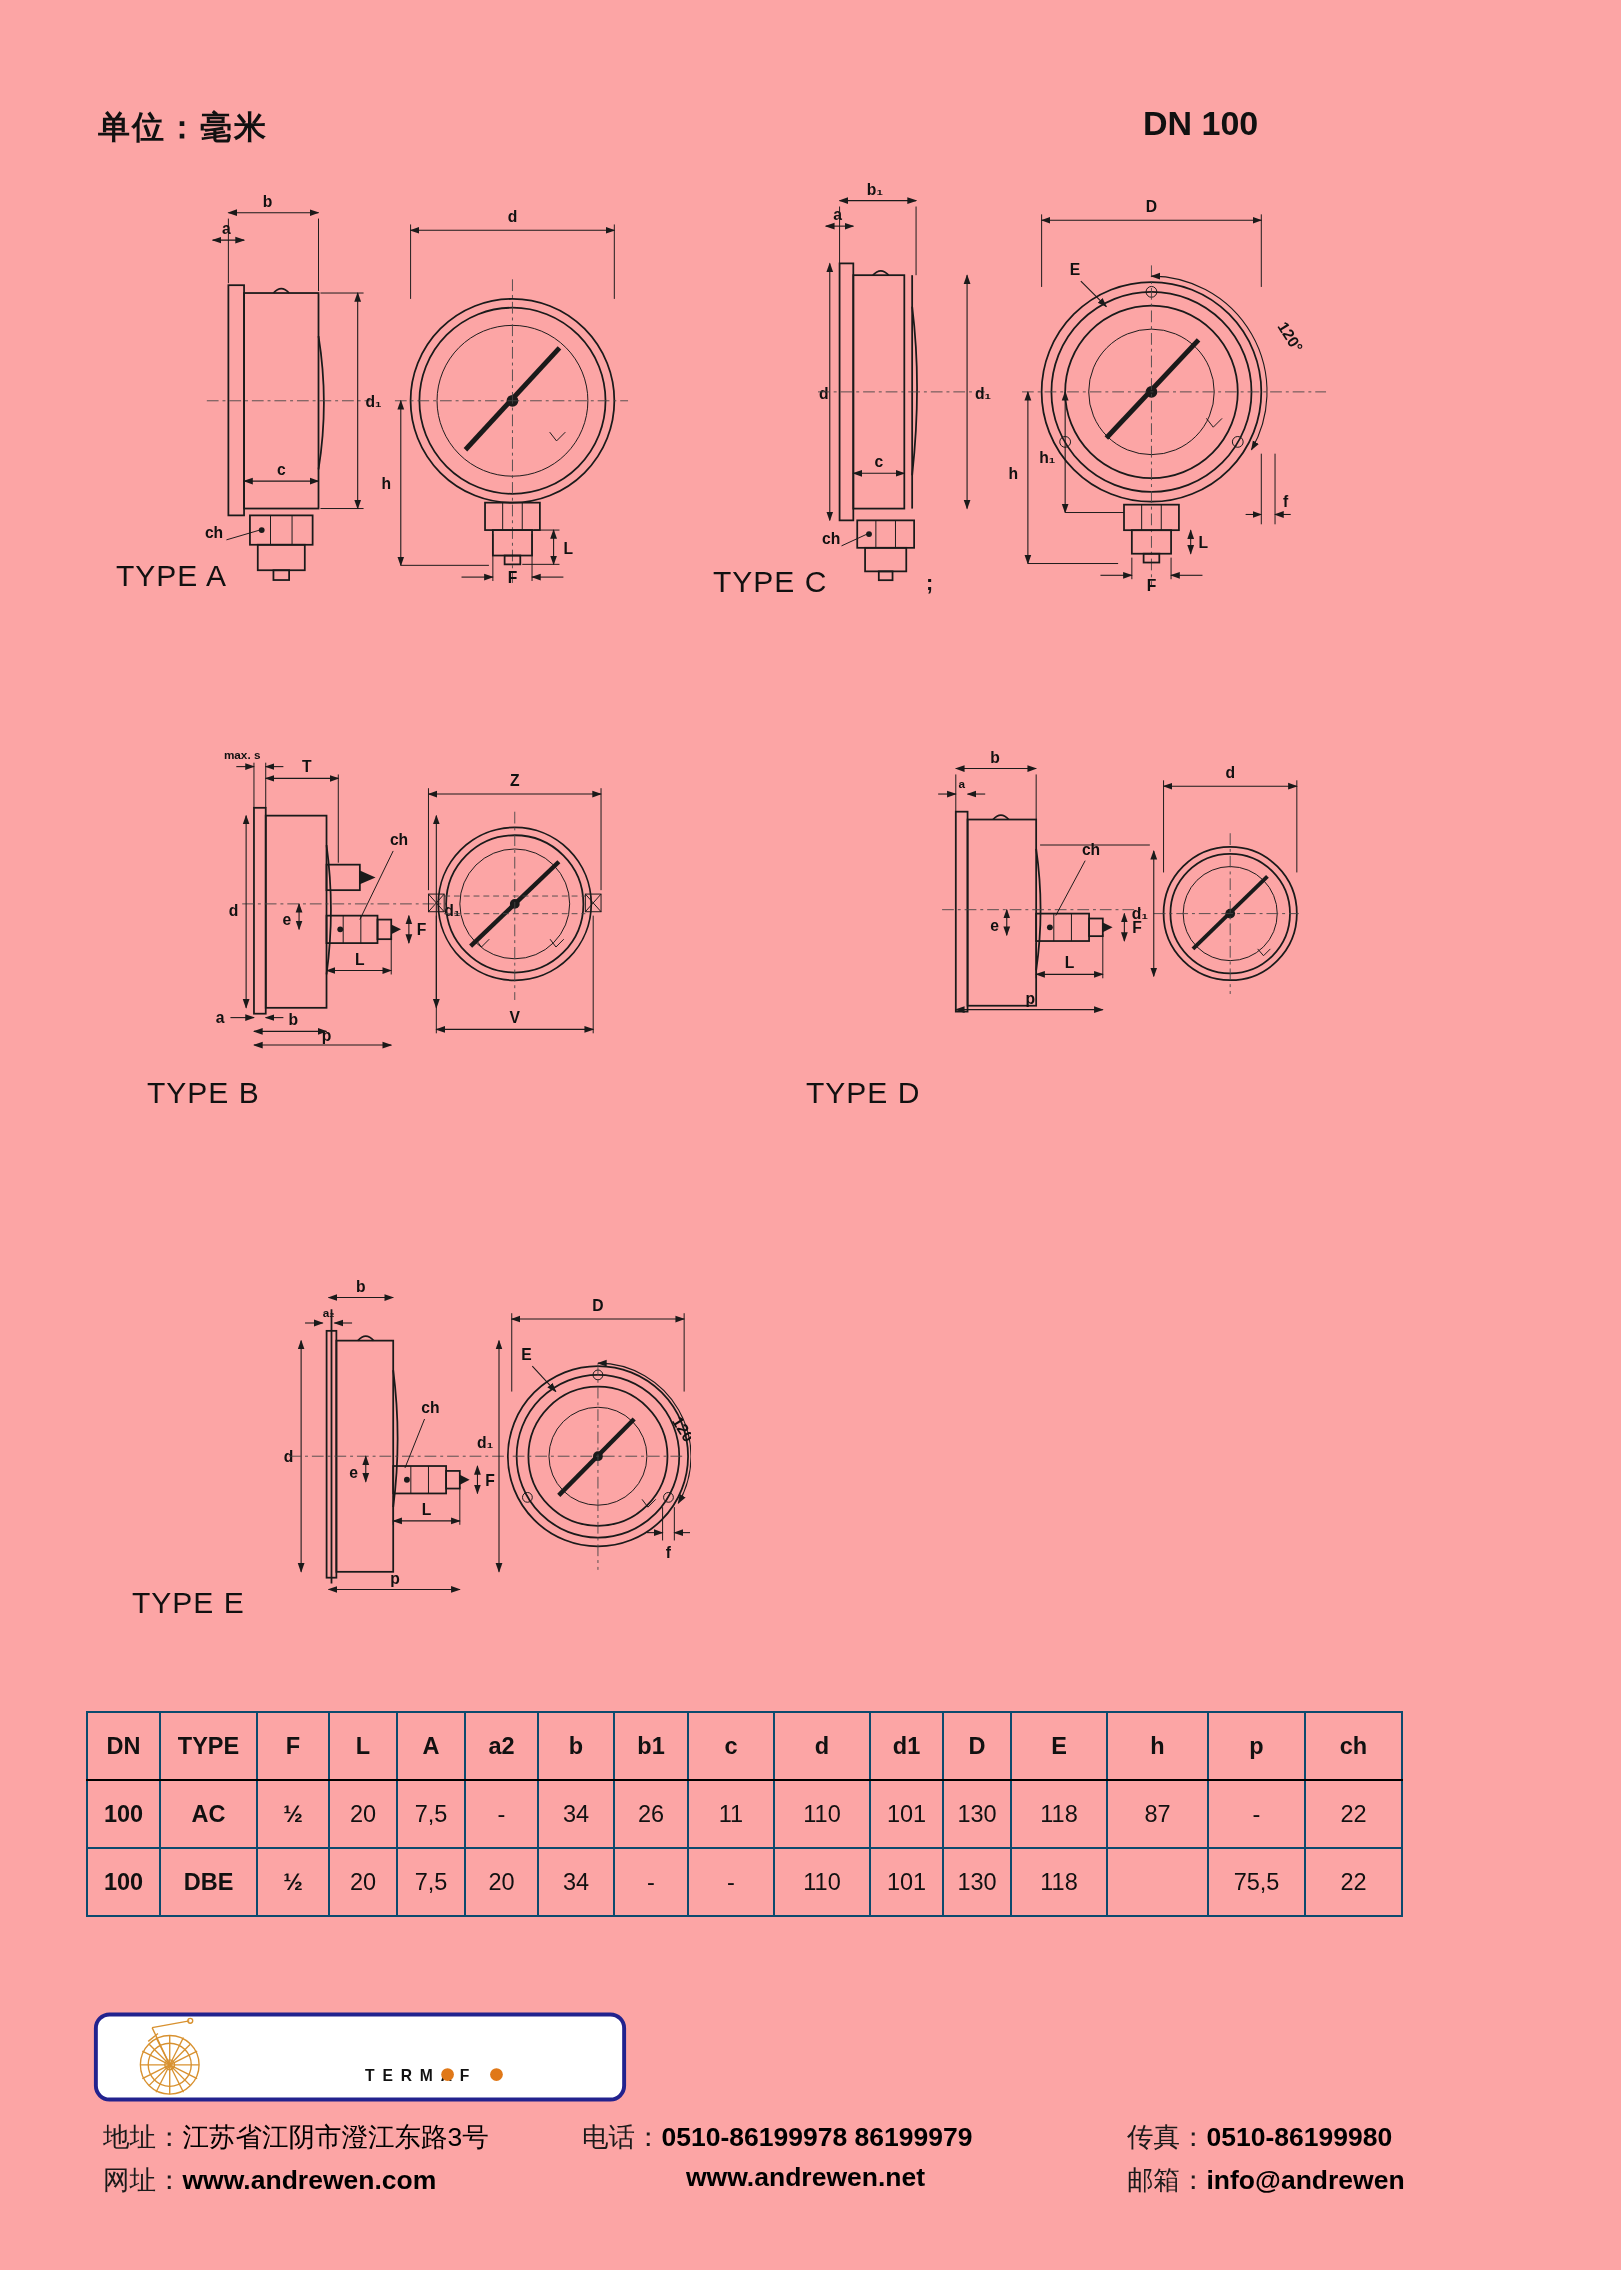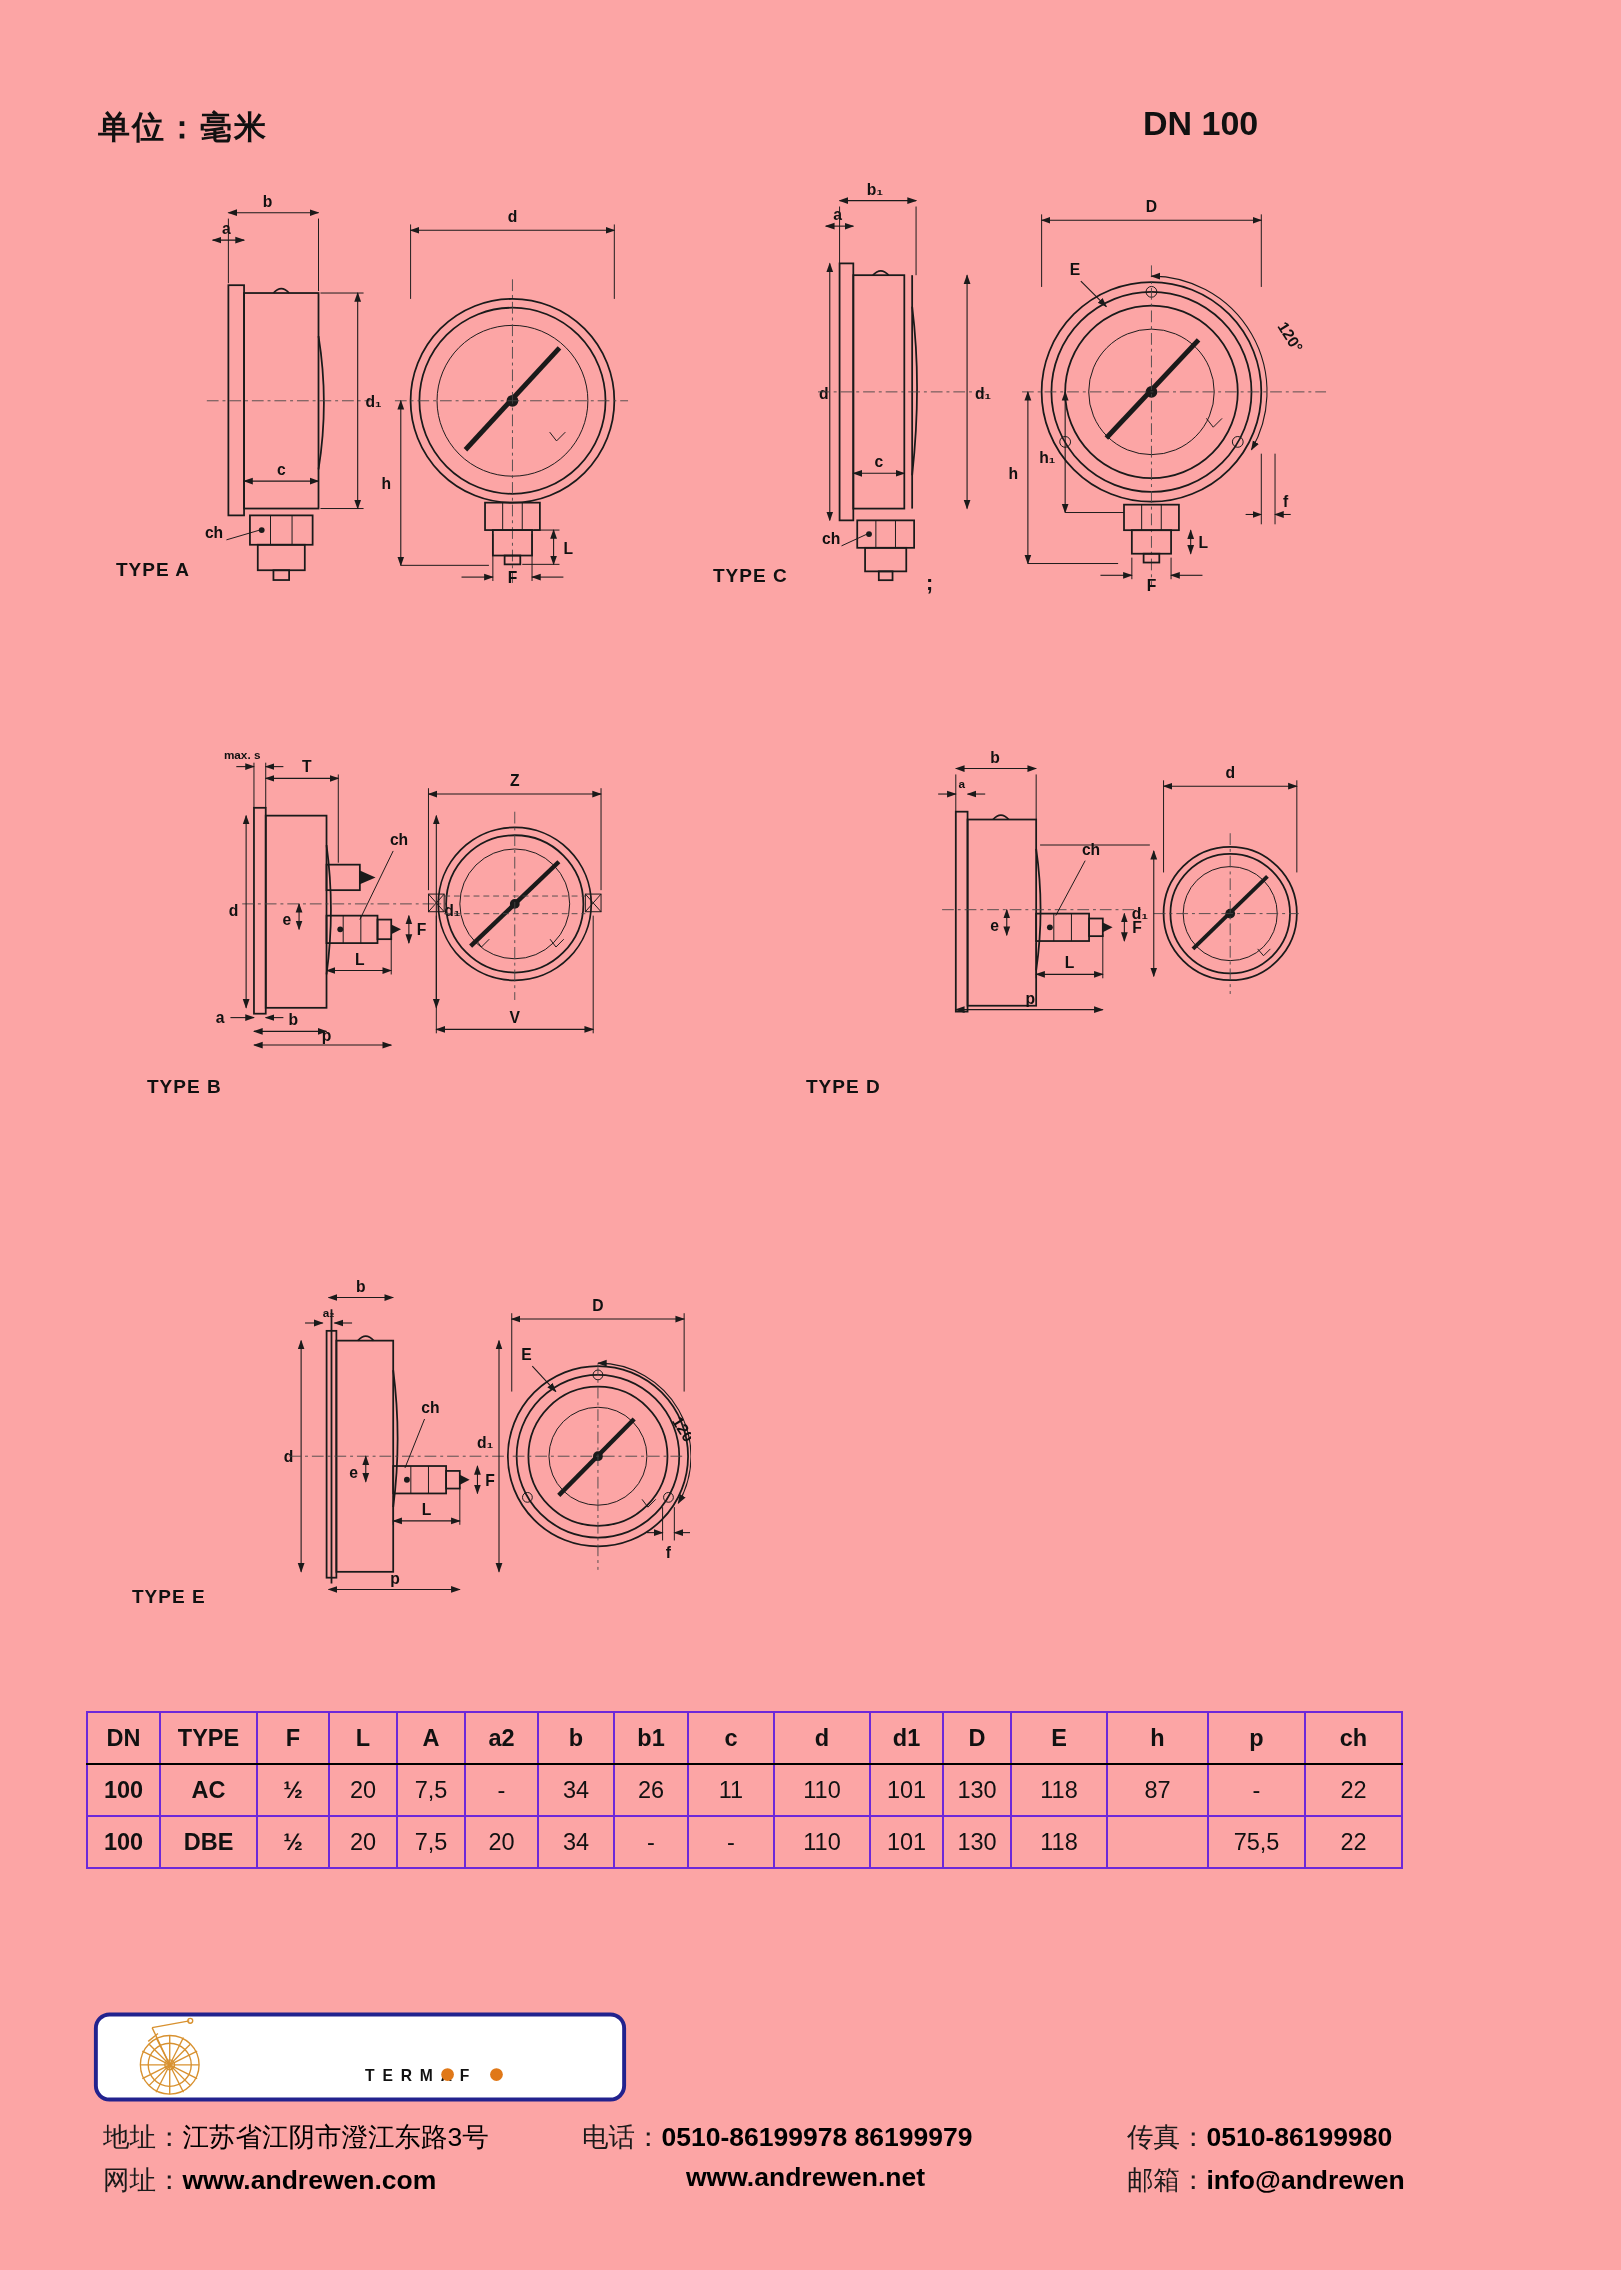--- a/index.html
+++ b/index.html
@@ -1,35 +1,35 @@
 <!DOCTYPE html>
 <html><head>
 <meta charset="utf-8">
 <style>
   html,body{margin:0;padding:0;background:#888;}
   .page{position:relative;width:1621px;height:2270px;background:#fca5a5;margin:0 auto;
         font-family:"Liberation Sans","DejaVu Sans",sans-serif;color:#111;overflow:hidden;}
   .hdr-unit{position:absolute;left:98px;top:106px;font-size:32px;font-weight:700;letter-spacing:2px;}
   .hdr-dn{position:absolute;left:1143px;top:104px;font-size:34px;font-weight:700;}
-  .type-caption{position:absolute;font-size:19px;font-weight:700;letter-spacing:1px;}
+  .type-caption{position:absolute;font-size:30px;font-weight:400;letter-spacing:1px;}
   .stray{position:absolute;font-size:21.6px;font-weight:700;}
   .diagram{position:absolute;}
   
   .ln{stroke:#1a1a1a;stroke-width:1.8;fill:none;}
   .thin{stroke:#1a1a1a;stroke-width:1;fill:none;}
   .dim{stroke:#1a1a1a;stroke-width:1.1;fill:none;}
   .cl{stroke:#444;stroke-width:0.9;stroke-dasharray:12 4 3 4;fill:none;}
   .dash{stroke:#444;stroke-width:0.9;stroke-dasharray:6 4;fill:none;}
   .blk{fill:#1a1a1a;}
   svg text{font-family:"Liberation Sans","DejaVu Sans",sans-serif;font-size:16px;font-weight:700;fill:#111;}
   svg text.sm{font-size:12px;}
   
   .dim-table{position:absolute;left:86px;top:1711px;width:1313px;border-collapse:collapse;table-layout:fixed;
              font-size:23.5px;text-align:center;}
-  .dim-table th,.dim-table td{border:2px solid #6d28d9;padding:11px 0;height:28px;font-weight:400;}
+  .dim-table th,.dim-table td{border:2px solid #0c4a6e;padding:19px 0;height:28px;font-weight:400;}
   .dim-table th{font-weight:700;border-bottom:2.9px solid #000;}
   .dim-table table, .dim-table{border:2.9px solid #000;}
   .dim-table td.b{font-weight:700;}
   
   .logo-wrap{position:absolute;left:93px;top:2012px;}
   .company{position:absolute;left:664px;top:2070px;font-size:30px;letter-spacing:0.52em;white-space:nowrap;}
   .c-row{position:absolute;left:0;width:1399px;height:39px;font-size:26.5px;white-space:nowrap;}
   .c-seg{position:absolute;top:0;}
   .clabel{font-weight:400;color:#1a1a1a;}
   .cvalue{font-weight:700;color:#000;}

